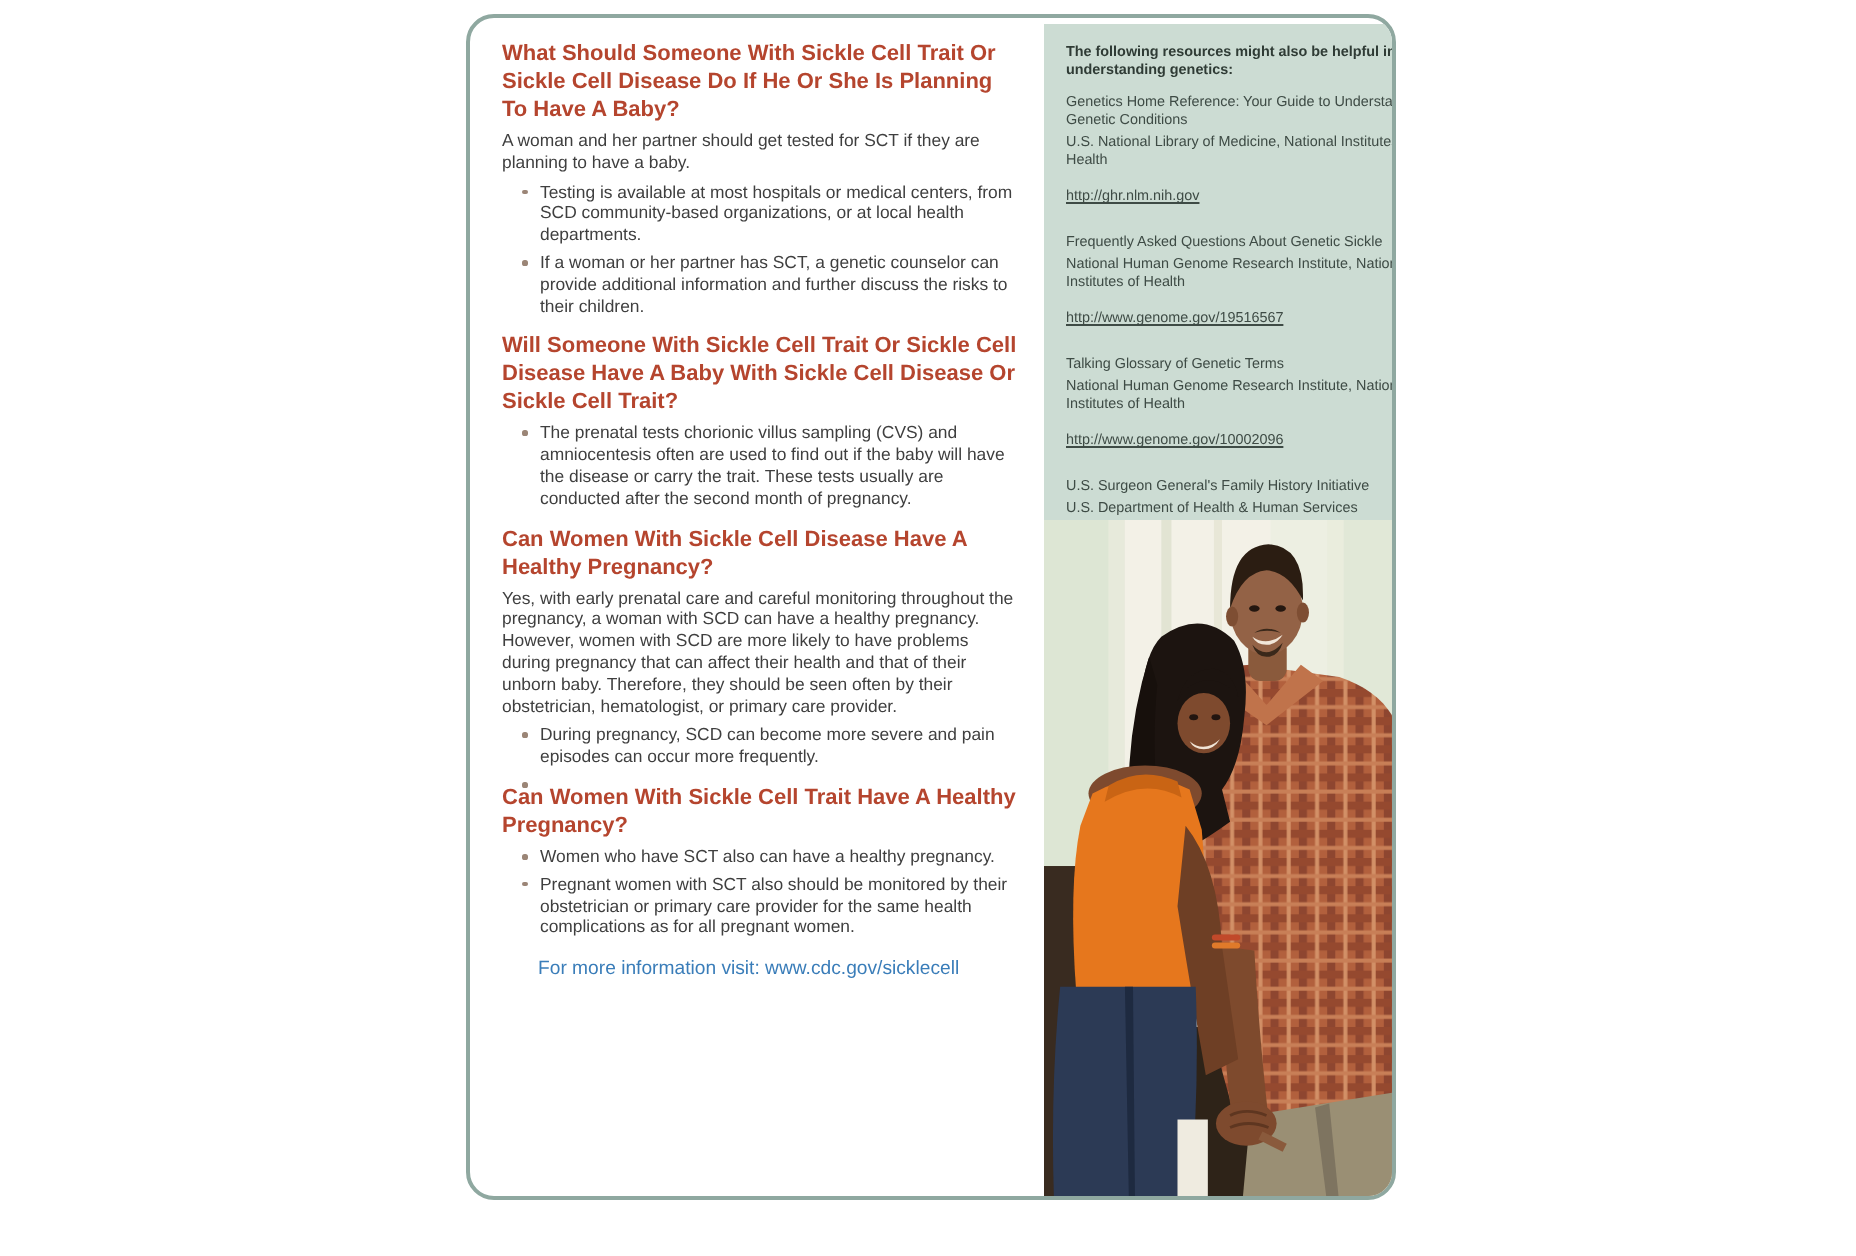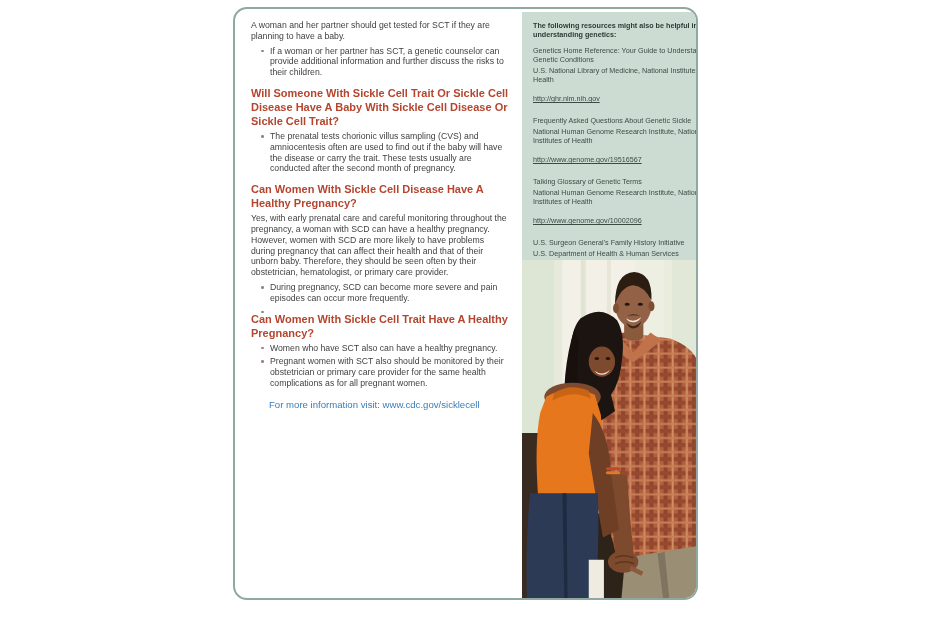--- a/index.html
+++ b/index.html
@@ -97,22 +97,24 @@
   .photo svg { display:block; width:100%; height:100%; }
 </style>
 </head>
 <body>
 
 <div class="page">
 
   <div class="main-col">
 
     <div class="section">
+      <h2>What Should Someone With Sickle Cell Trait Or Sickle Cell Disease Do If He Or She Is Planning To Have A Baby?</h2>
       <p class="body">A woman and her partner should get tested for SCT if they are planning to have a baby.</p>
       <ul>
+        <li><span class="dot"></span><span>Testing is available at most hospitals or medical centers, from SCD community-based organizations, or at local health departments.</span></li>
         <li><span class="dot"></span><span>If a woman or her partner has SCT, a genetic counselor can provide additional information and further discuss the risks to their children.</span></li>
       </ul>
     </div>
 
     <div class="section">
       <h2>Will Someone With Sickle Cell Trait Or Sickle Cell Disease Have A Baby With Sickle Cell Disease Or Sickle Cell Trait?</h2>
       <ul>
         <li><span class="dot"></span><span>The prenatal tests chorionic villus sampling (CVS) and amniocentesis often are used to find out if the baby will have the disease or carry the trait. These tests usually are conducted after the second month of pregnancy.</span></li>
       </ul>
     </div>

